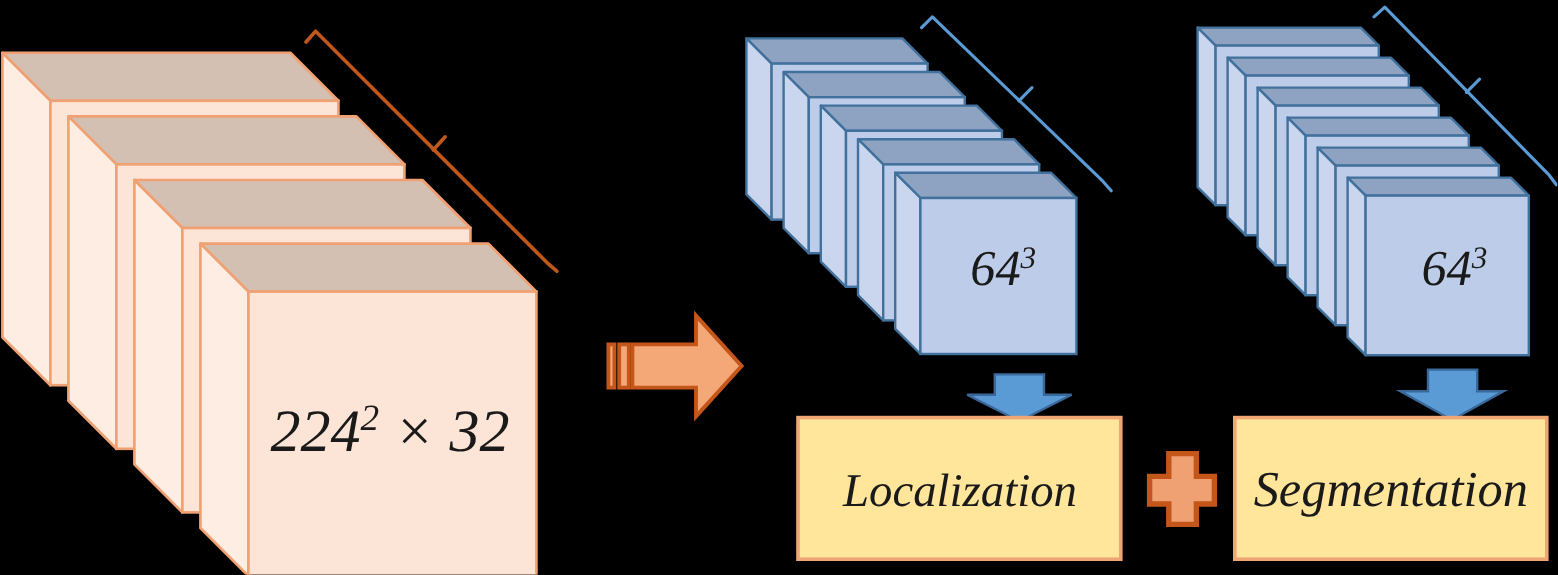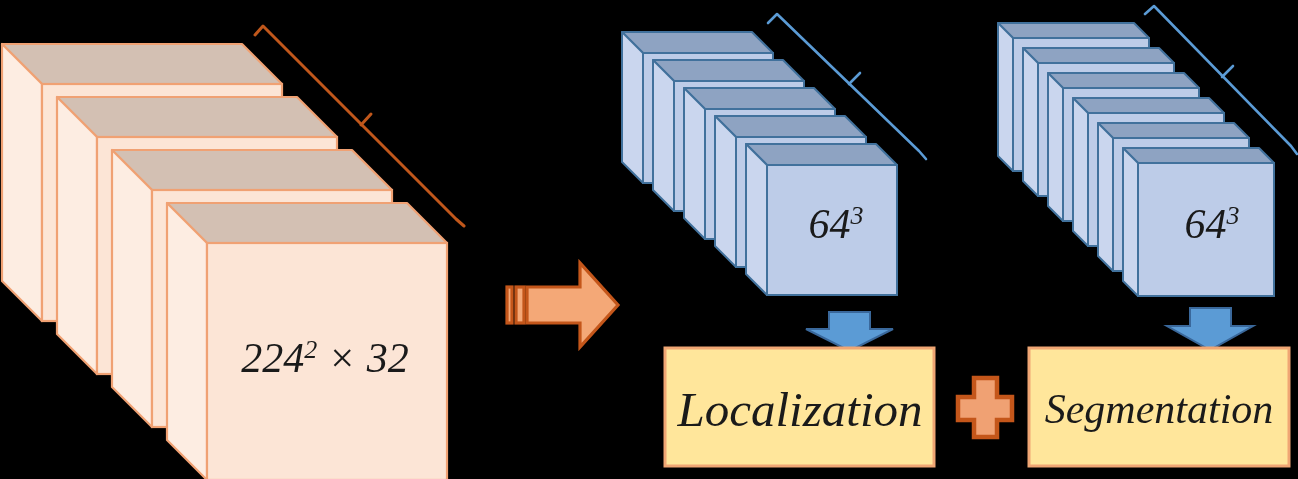--- a/index.html
+++ b/index.html
@@ -38,24 +38,24 @@
   
   .lbl {
     position: absolute;
     transform: translate(-50%, -50%);
     color: var(--text, #1a1a1a);
     white-space: nowrap;
     line-height: 1;
     font-style: italic;
   }
   .lbl sup { font-size: 62%; vertical-align: 0.55em; letter-spacing: 0; }
-  .lbl-input   { left: 325px; top: 358px; font-size: 42px; text-align: right; }
+  .lbl-input   { left: 325px; top: 358px; font-size: 50px; text-align: right; }
   .lbl-feat1   { left: 836px; top: 224px; font-size: 42px; }
   .lbl-feat2   { left: 1212px; top: 224px; font-size: 42px; }
-  .lbl-locbox  { left: 800px;  top: 409px; font-size: 49px; }
+  .lbl-locbox  { left: 800px;  top: 409px; font-size: 39px; }
   .lbl-segbox  { left: 1159px; top: 409px; font-size: 42px; }
 </style>
 </head>
 <body>
 
 <div class="canvas">
 
   <svg width="1298" height="479" viewBox="0 0 1298 479">
 
     <g>

